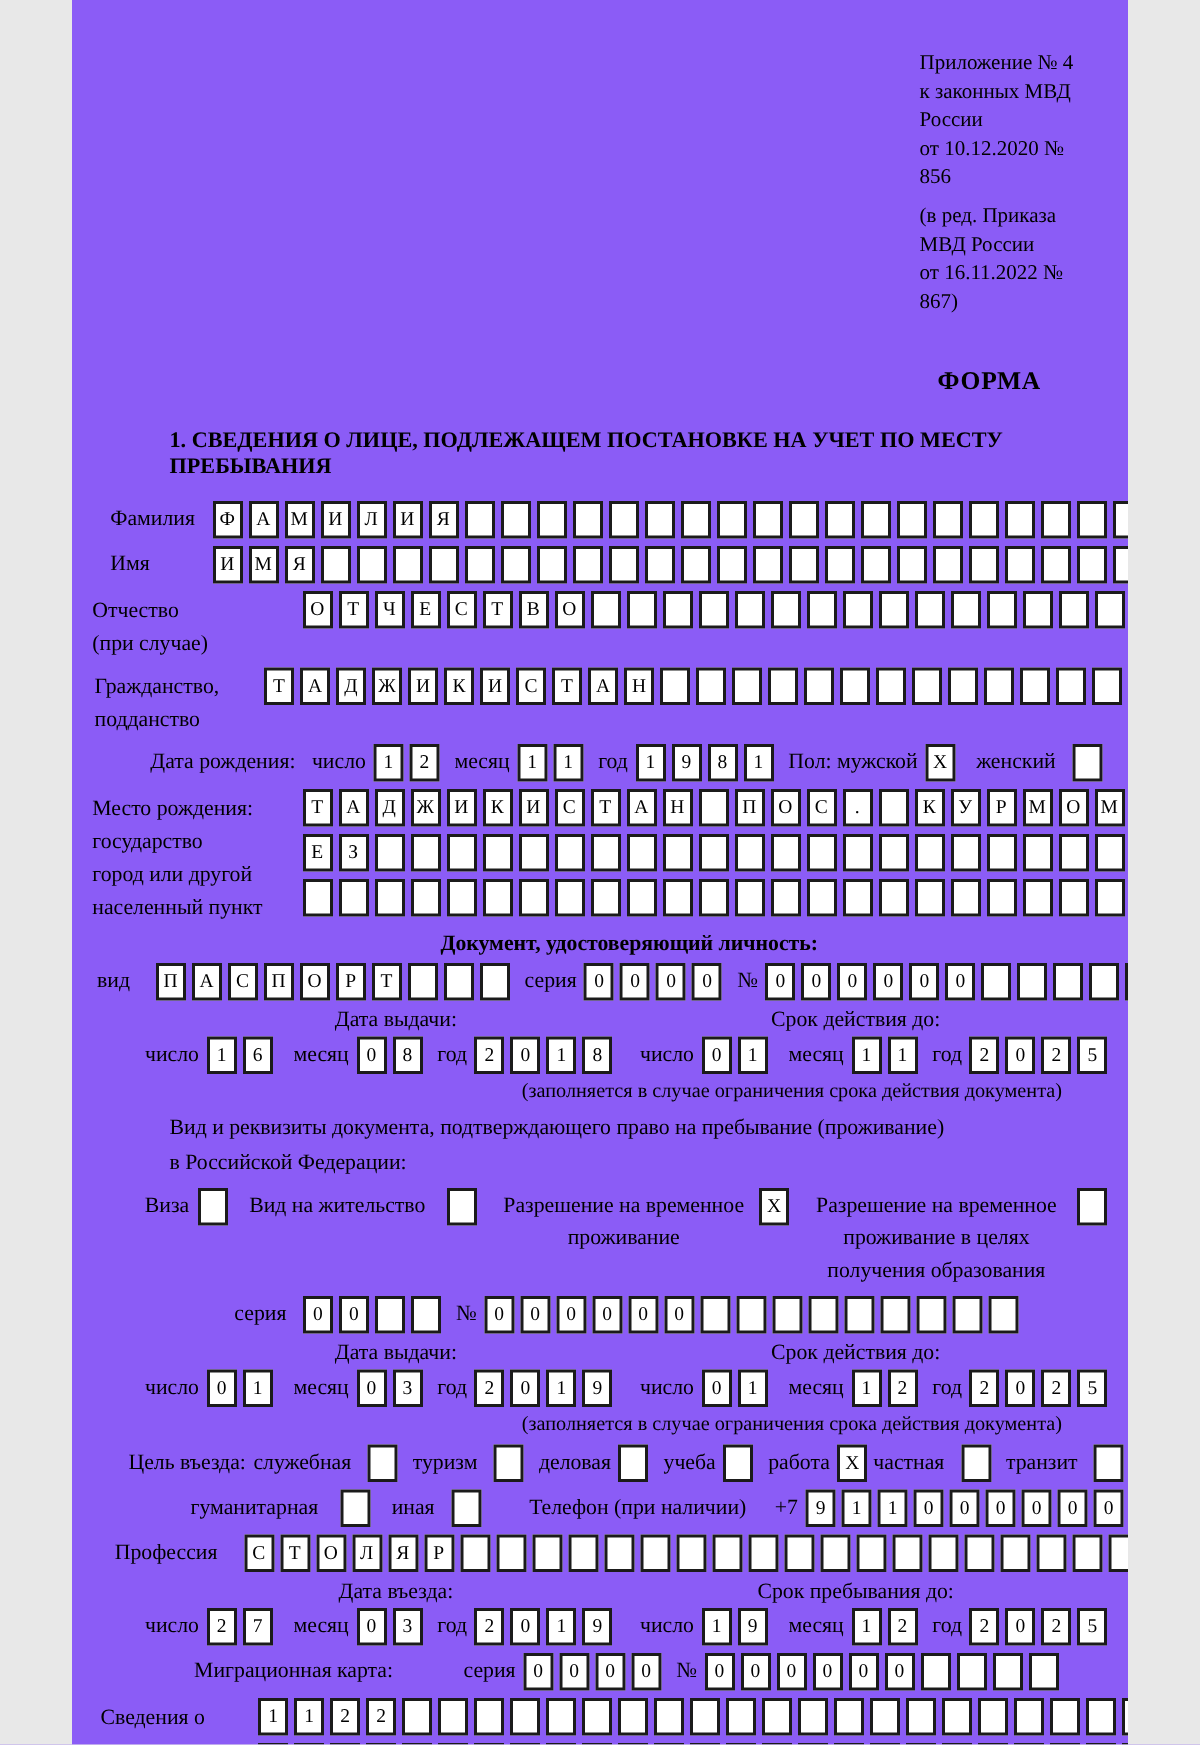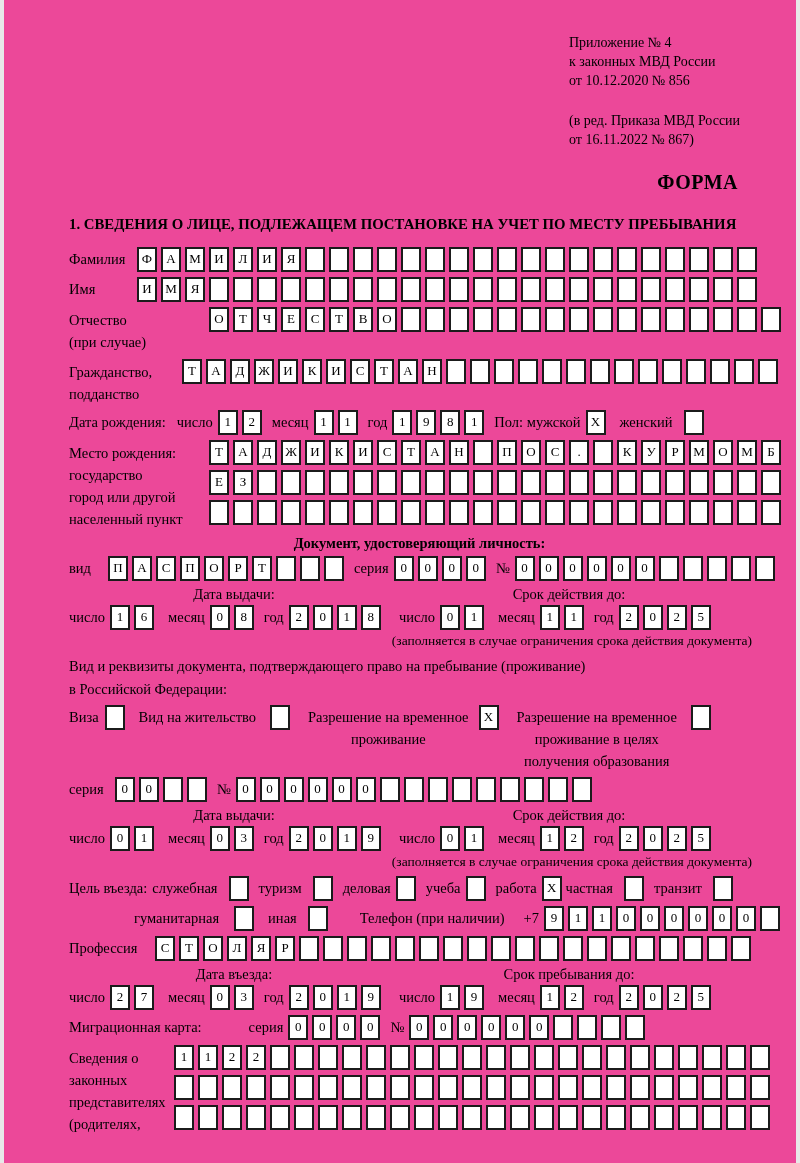--- a/index.html
+++ b/index.html
@@ -1,30 +1,30 @@
 <!DOCTYPE html>
 <html><head>
 <meta charset="utf-8">
 <style>
   html,body { margin:0; padding:0; background:#e8e8e8; }
   .page {
-    position:relative; width:792px; height:1163px; margin:0 auto;
-    background:#ec4899; color:#000;
+    position:relative; width:704px; height:1163px; margin:0 auto;
+    background:#8b5cf6; color:#000;
     font-family:"Liberation Serif","DejaVu Serif",serif;
     font-size:14.5px; box-sizing:border-box;
     padding:34px 26px 16px 65px; overflow:hidden;
   }
   .hdr-note { margin-left:500px; line-height:1.35; font-size:14px; }
-  .hdr-note .sub { margin-top:21px; }
-  .forma { text-align:right; padding-right:32px; font-weight:bold; margin-top:22px; font-size:20px; letter-spacing:0.5px; }
+  .hdr-note .sub { margin-top:8px; }
+  .forma { text-align:right; padding-right:32px; font-weight:bold; margin-top:32px; font-size:17px; letter-spacing:0.5px; }
   .title { text-align:center; font-weight:bold; font-size:15.5px; margin-top:20px; line-height:1.55; }
   .blank-line { display:inline-block; width:58px; border-bottom:2px solid #3a3a3a; height:0.9em; margin-left:8px; }
   .sec-head { font-weight:bold; font-size:14.8px; margin-top:22px; margin-bottom:14px; }
 
-  .row { display:flex; align-items:flex-start; margin-bottom:5px; }
+  .row { display:flex; align-items:flex-start; margin-bottom:5px;justify-content:center; }
   .lbl { flex:none; padding-top:4px; }
   .lbl-block { flex:none; line-height:1.52; padding-top:2px; }
   .w68 { width:68px; } .w140 { width:140px; } .w113 { width:113px; }
   .w39 { width:39px; } .w86 { width:86px; } .w105 { width:105px; }
   .cells { display:flex; flex:none; }
   .cell {
     flex:none; width:20px; height:25px; box-sizing:border-box;
     border:2px solid #1b1b1b; margin-right:4px; text-align:center;
     font-size:13px; line-height:20px; background:#fff;
   }

